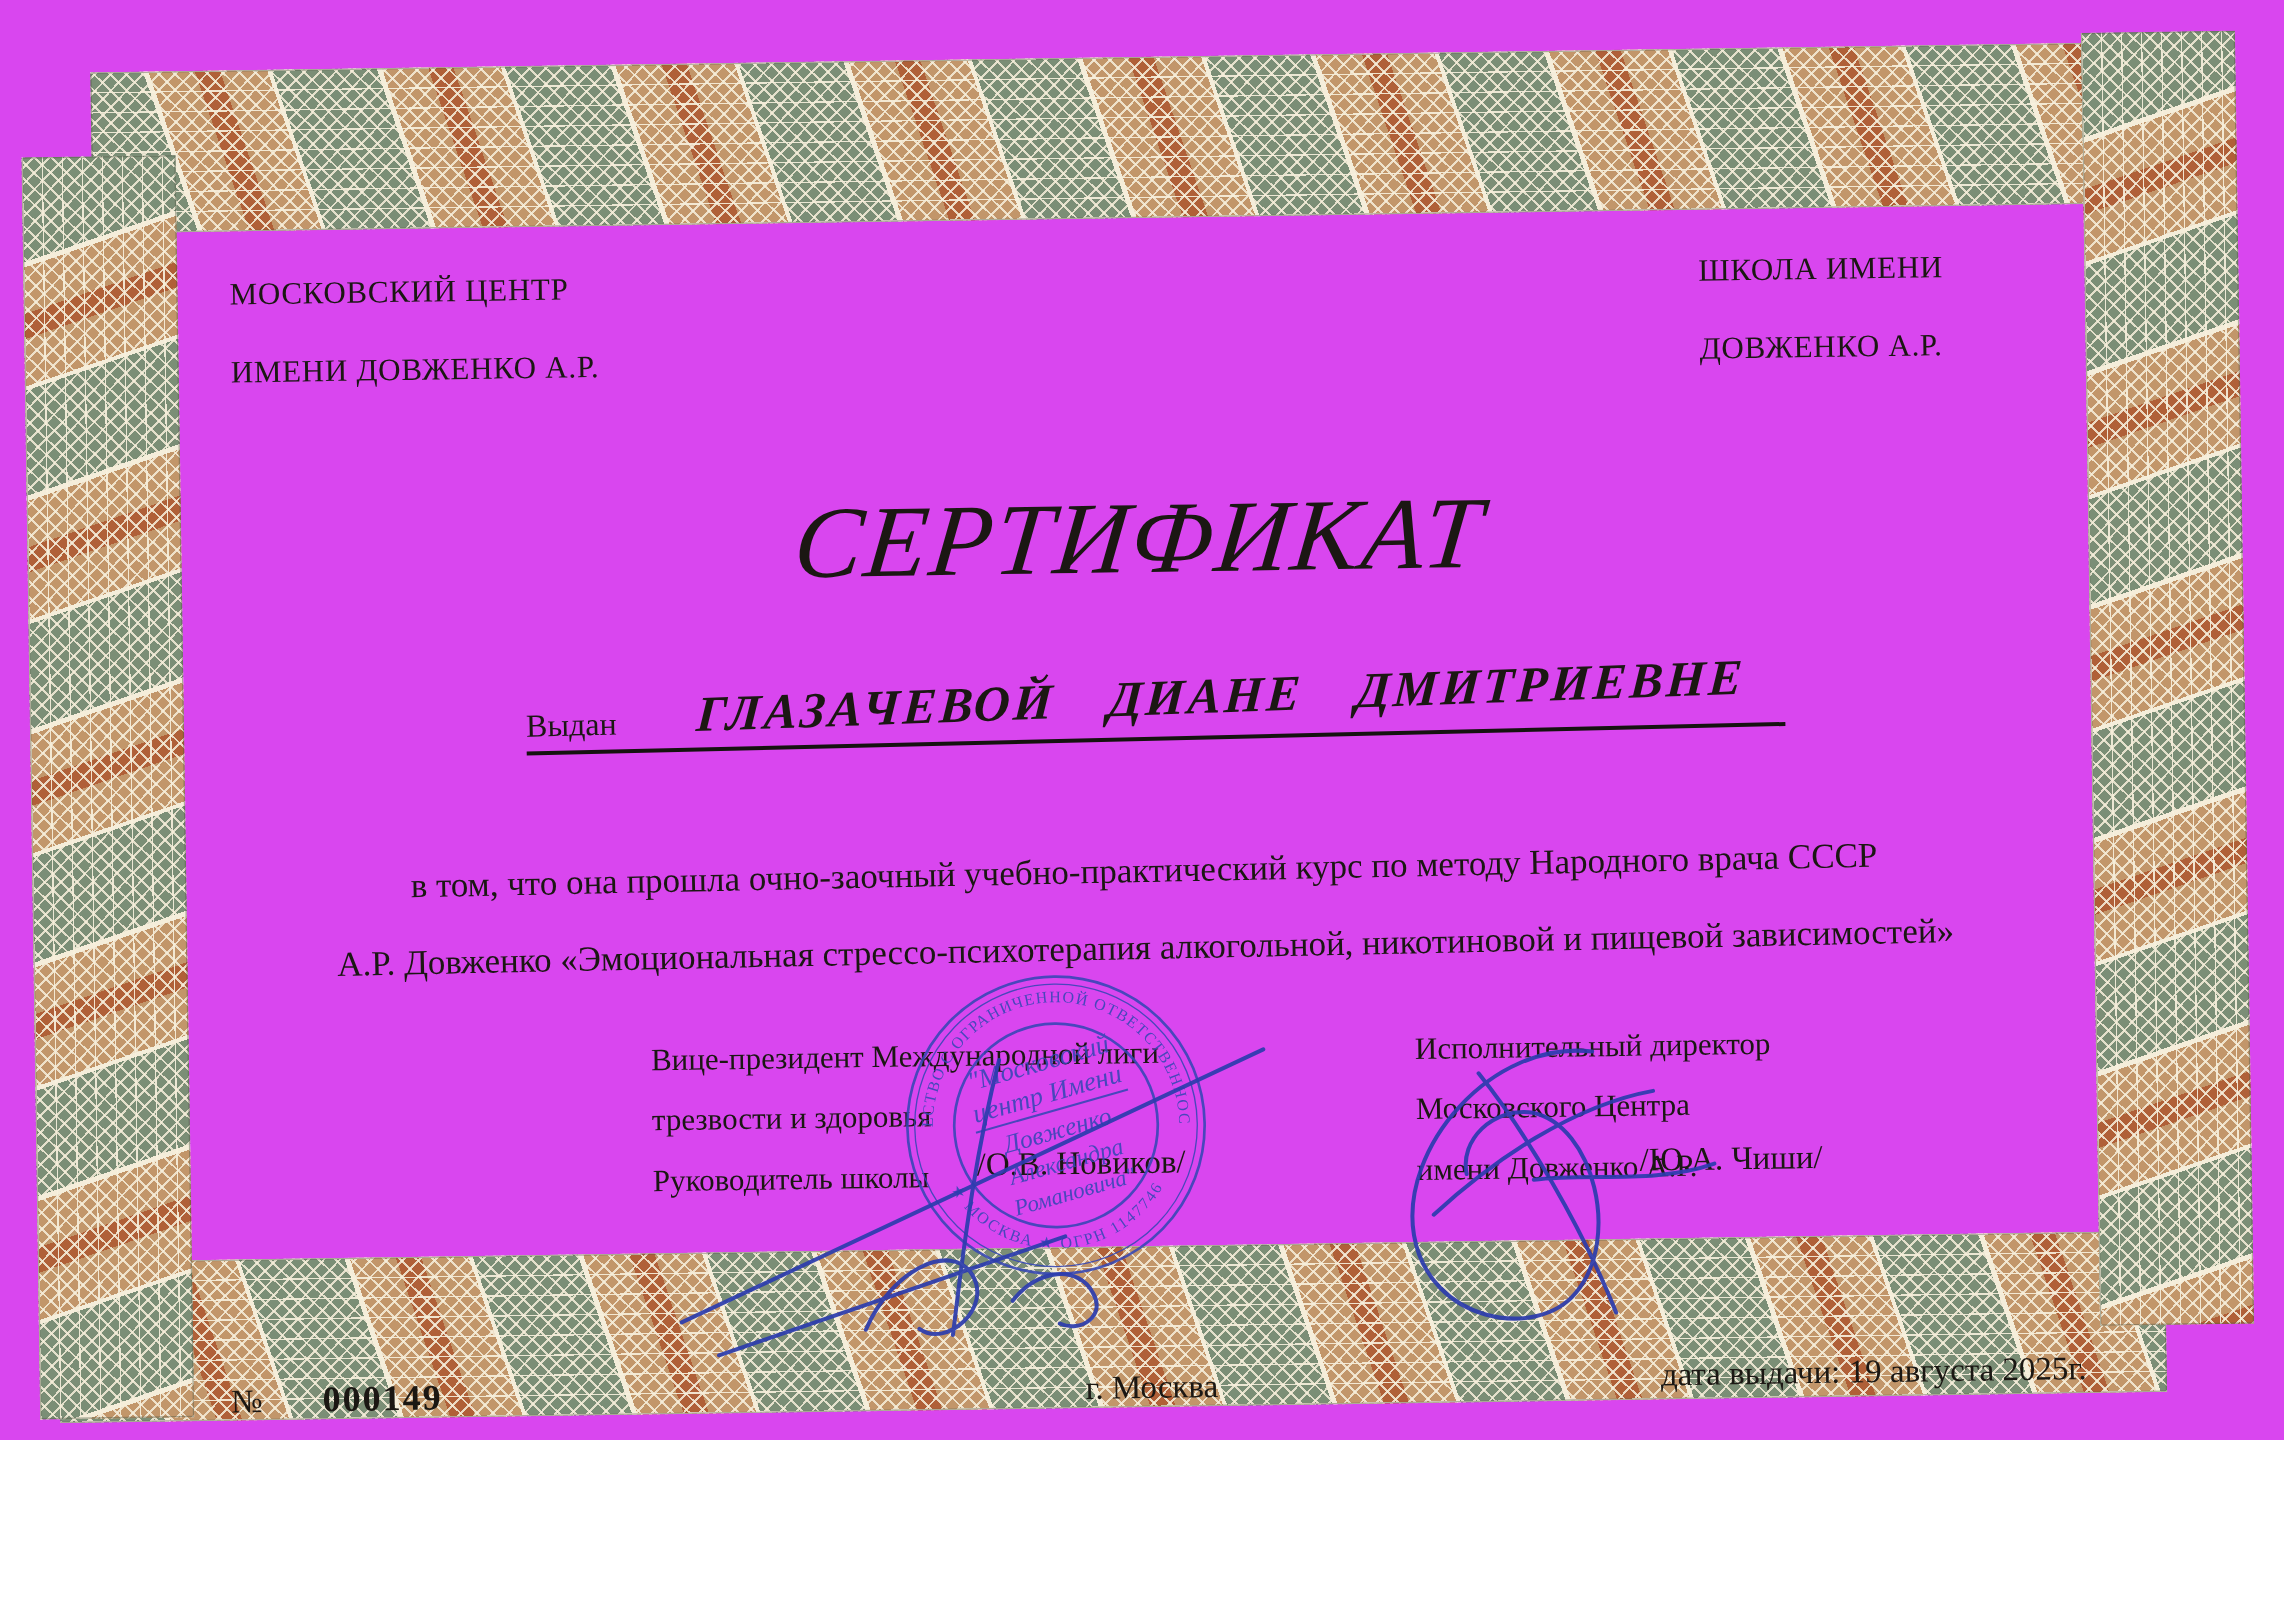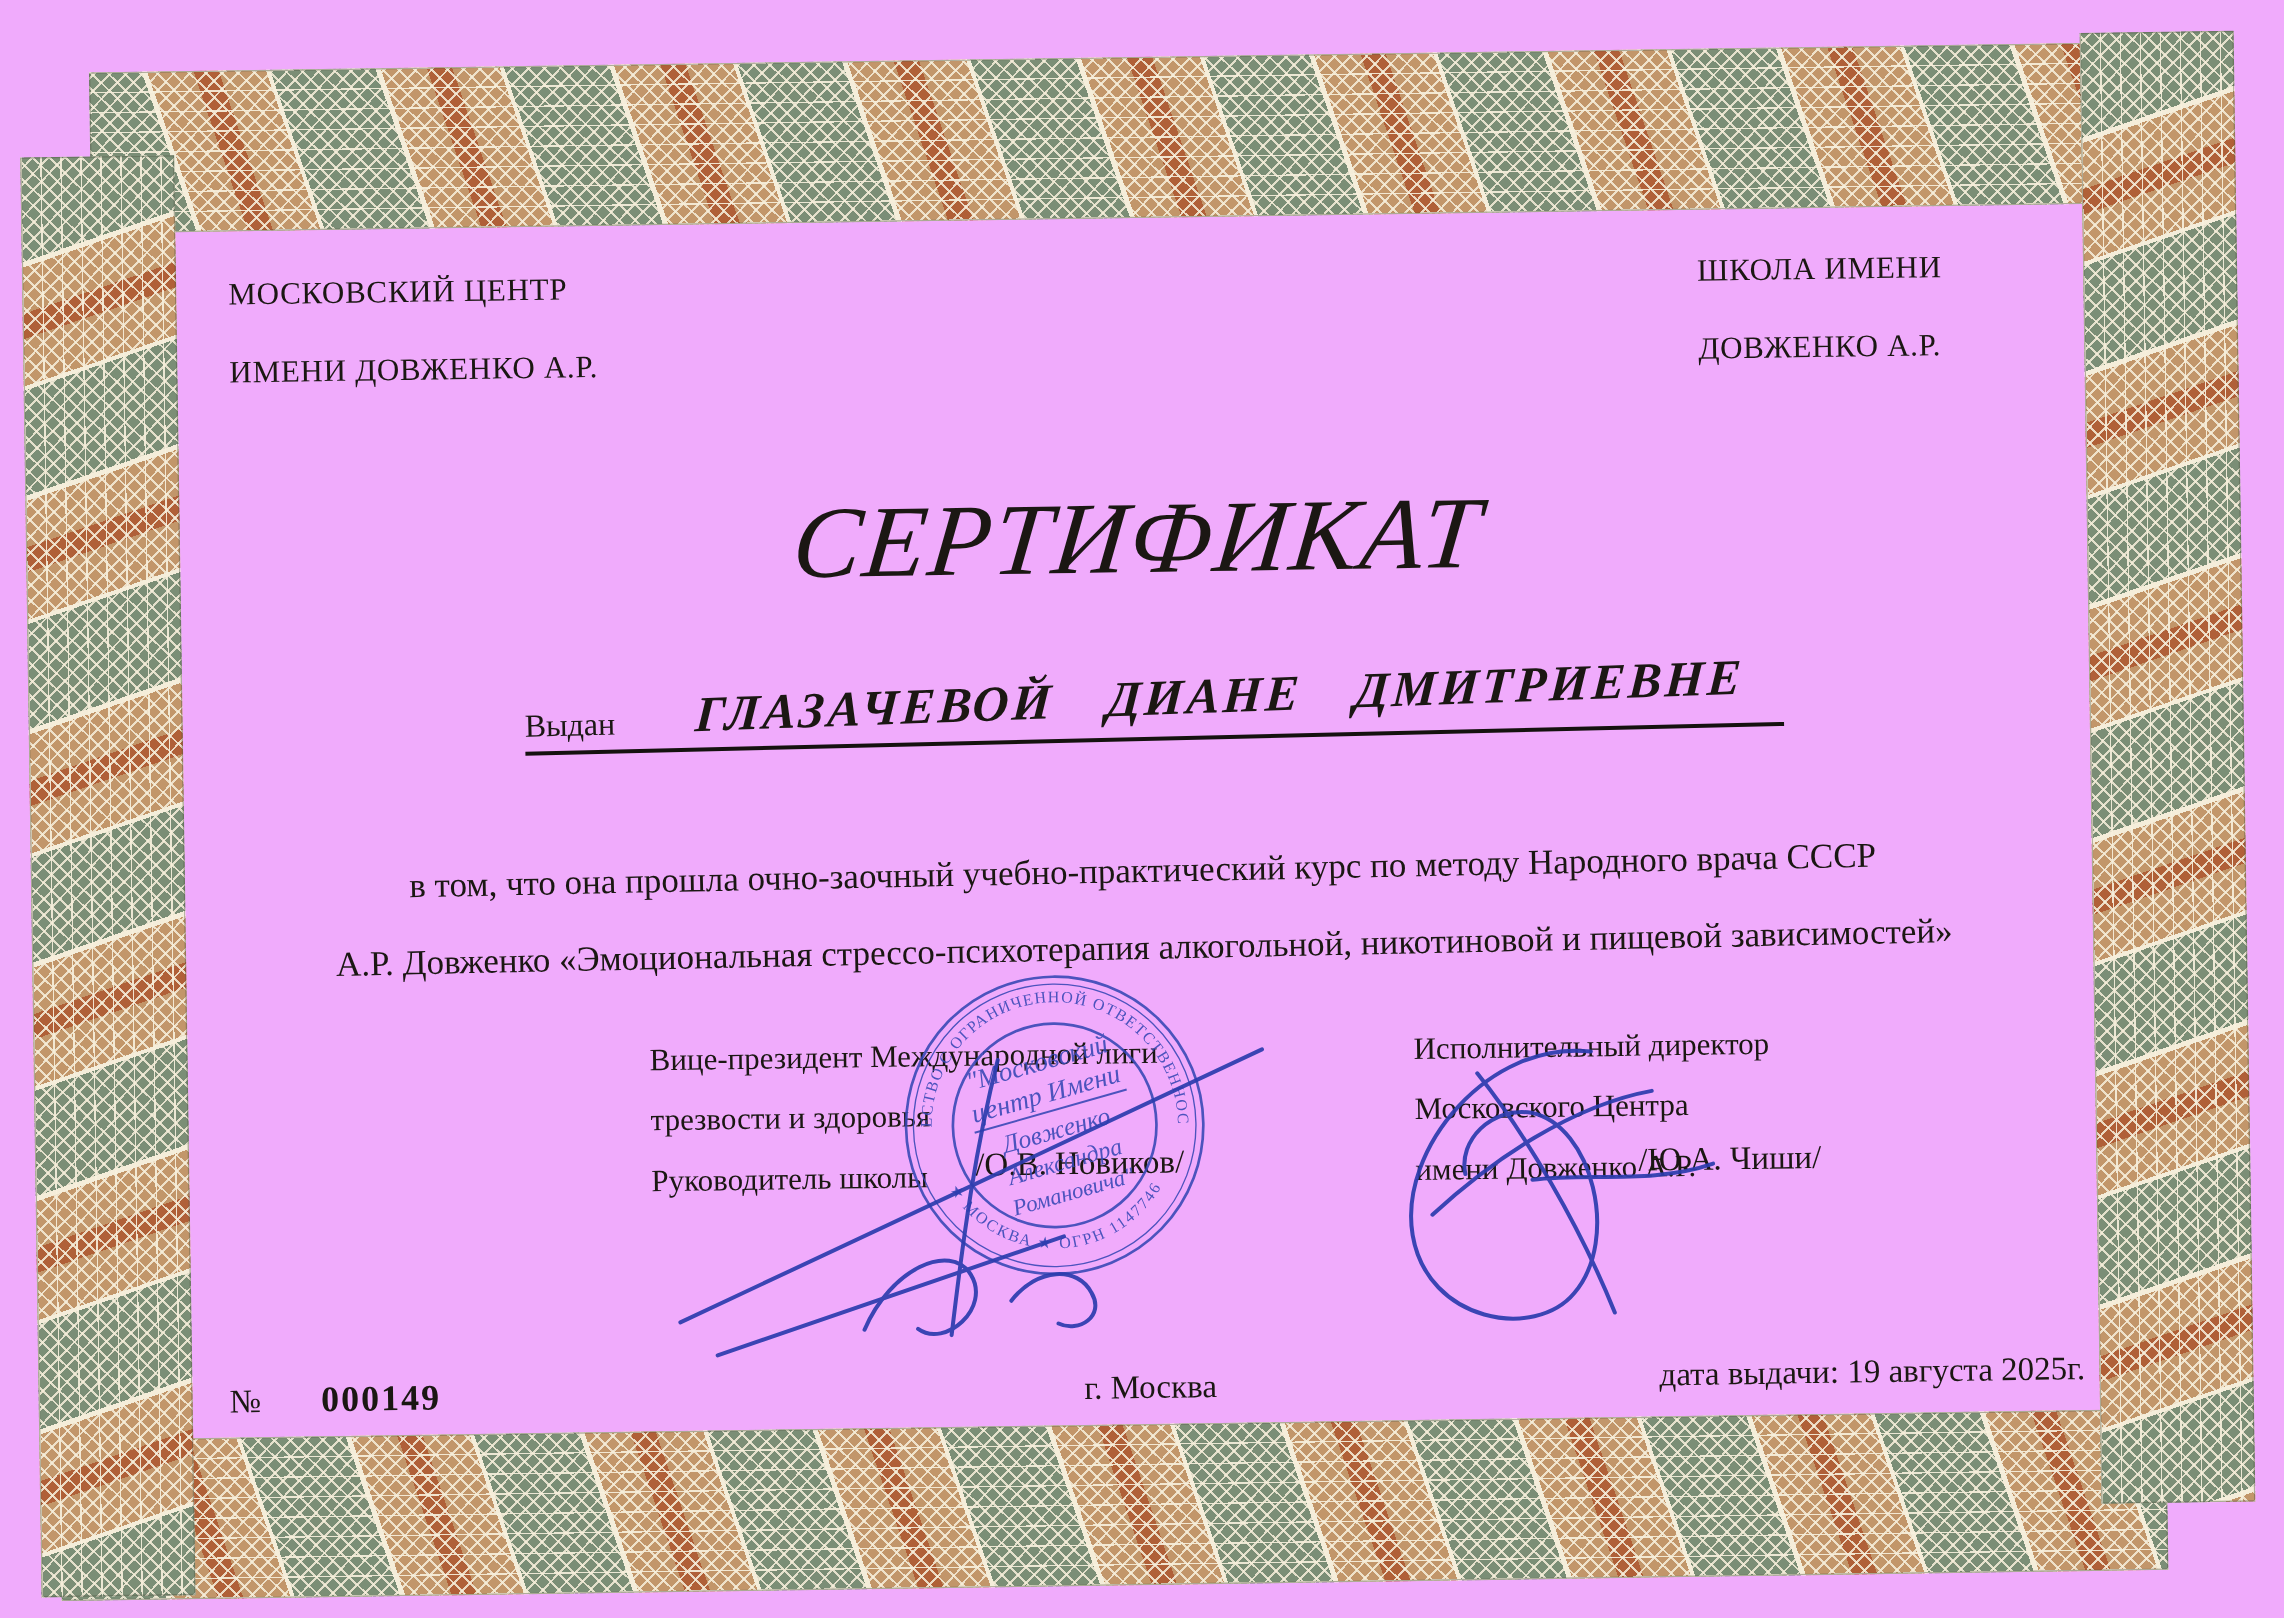--- a/index.html
+++ b/index.html
@@ -1,17 +1,17 @@
 <!DOCTYPE html>
 <html style="font-size:10.7px"><head>
 <meta charset="utf-8">
 <style>
   html,body{margin:0;padding:0;background:#ffffff;}
   body{font-family:"Liberation Serif","DejaVu Serif",serif;color:#1b1713;}
-  .certificate{position:relative;width:2284px;height:1618px;background:#f0abfc;overflow:hidden;}
+  .certificate{position:relative;width:2284px;height:1440px;background:#d946ef;overflow:hidden;}
   .sheet{position:absolute;inset:0;transform:rotate(-0.85deg);transform-origin:50% 50%;}
 
   
   .weave{position:absolute;}
   .weave-h{
     background-image:
       repeating-linear-gradient(45deg, rgba(246,238,218,.85) 0 2px, rgba(246,238,218,0) 2px 11.4px),
       repeating-linear-gradient(-45deg, rgba(246,238,218,.85) 0 2px, rgba(246,238,218,0) 2px 11.4px),
       repeating-linear-gradient(0deg, rgba(248,241,222,.9) 0 1.3px, rgba(248,241,222,0) 1.3px 20px),
       repeating-linear-gradient(72deg,

